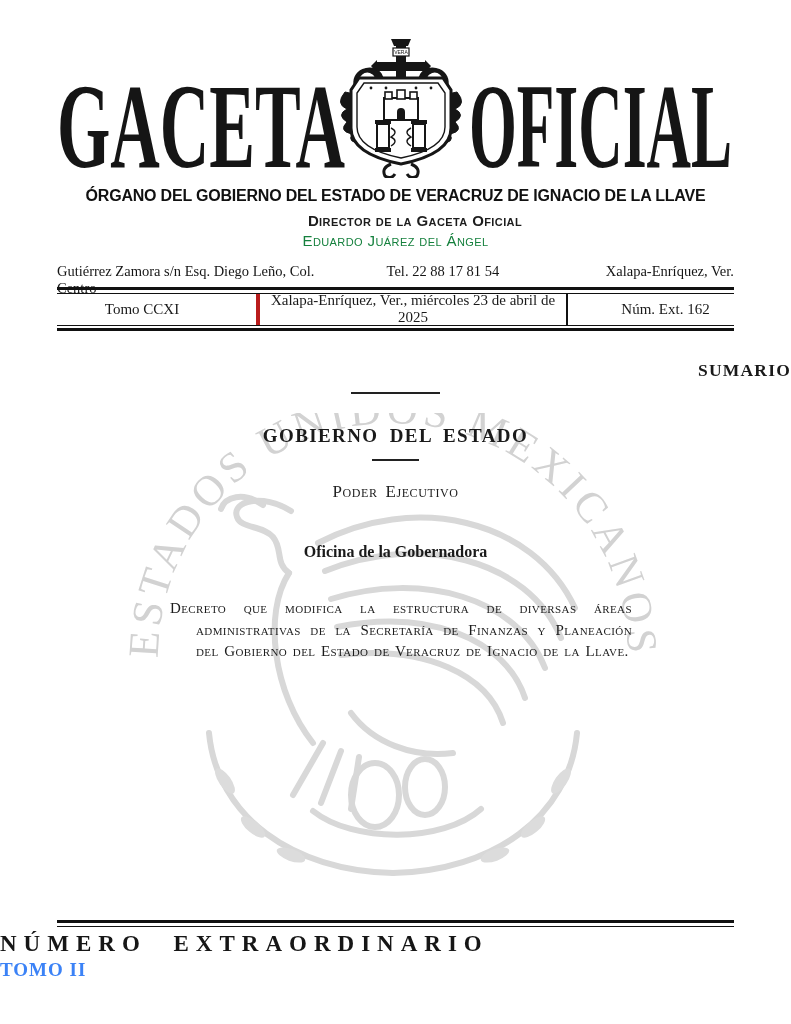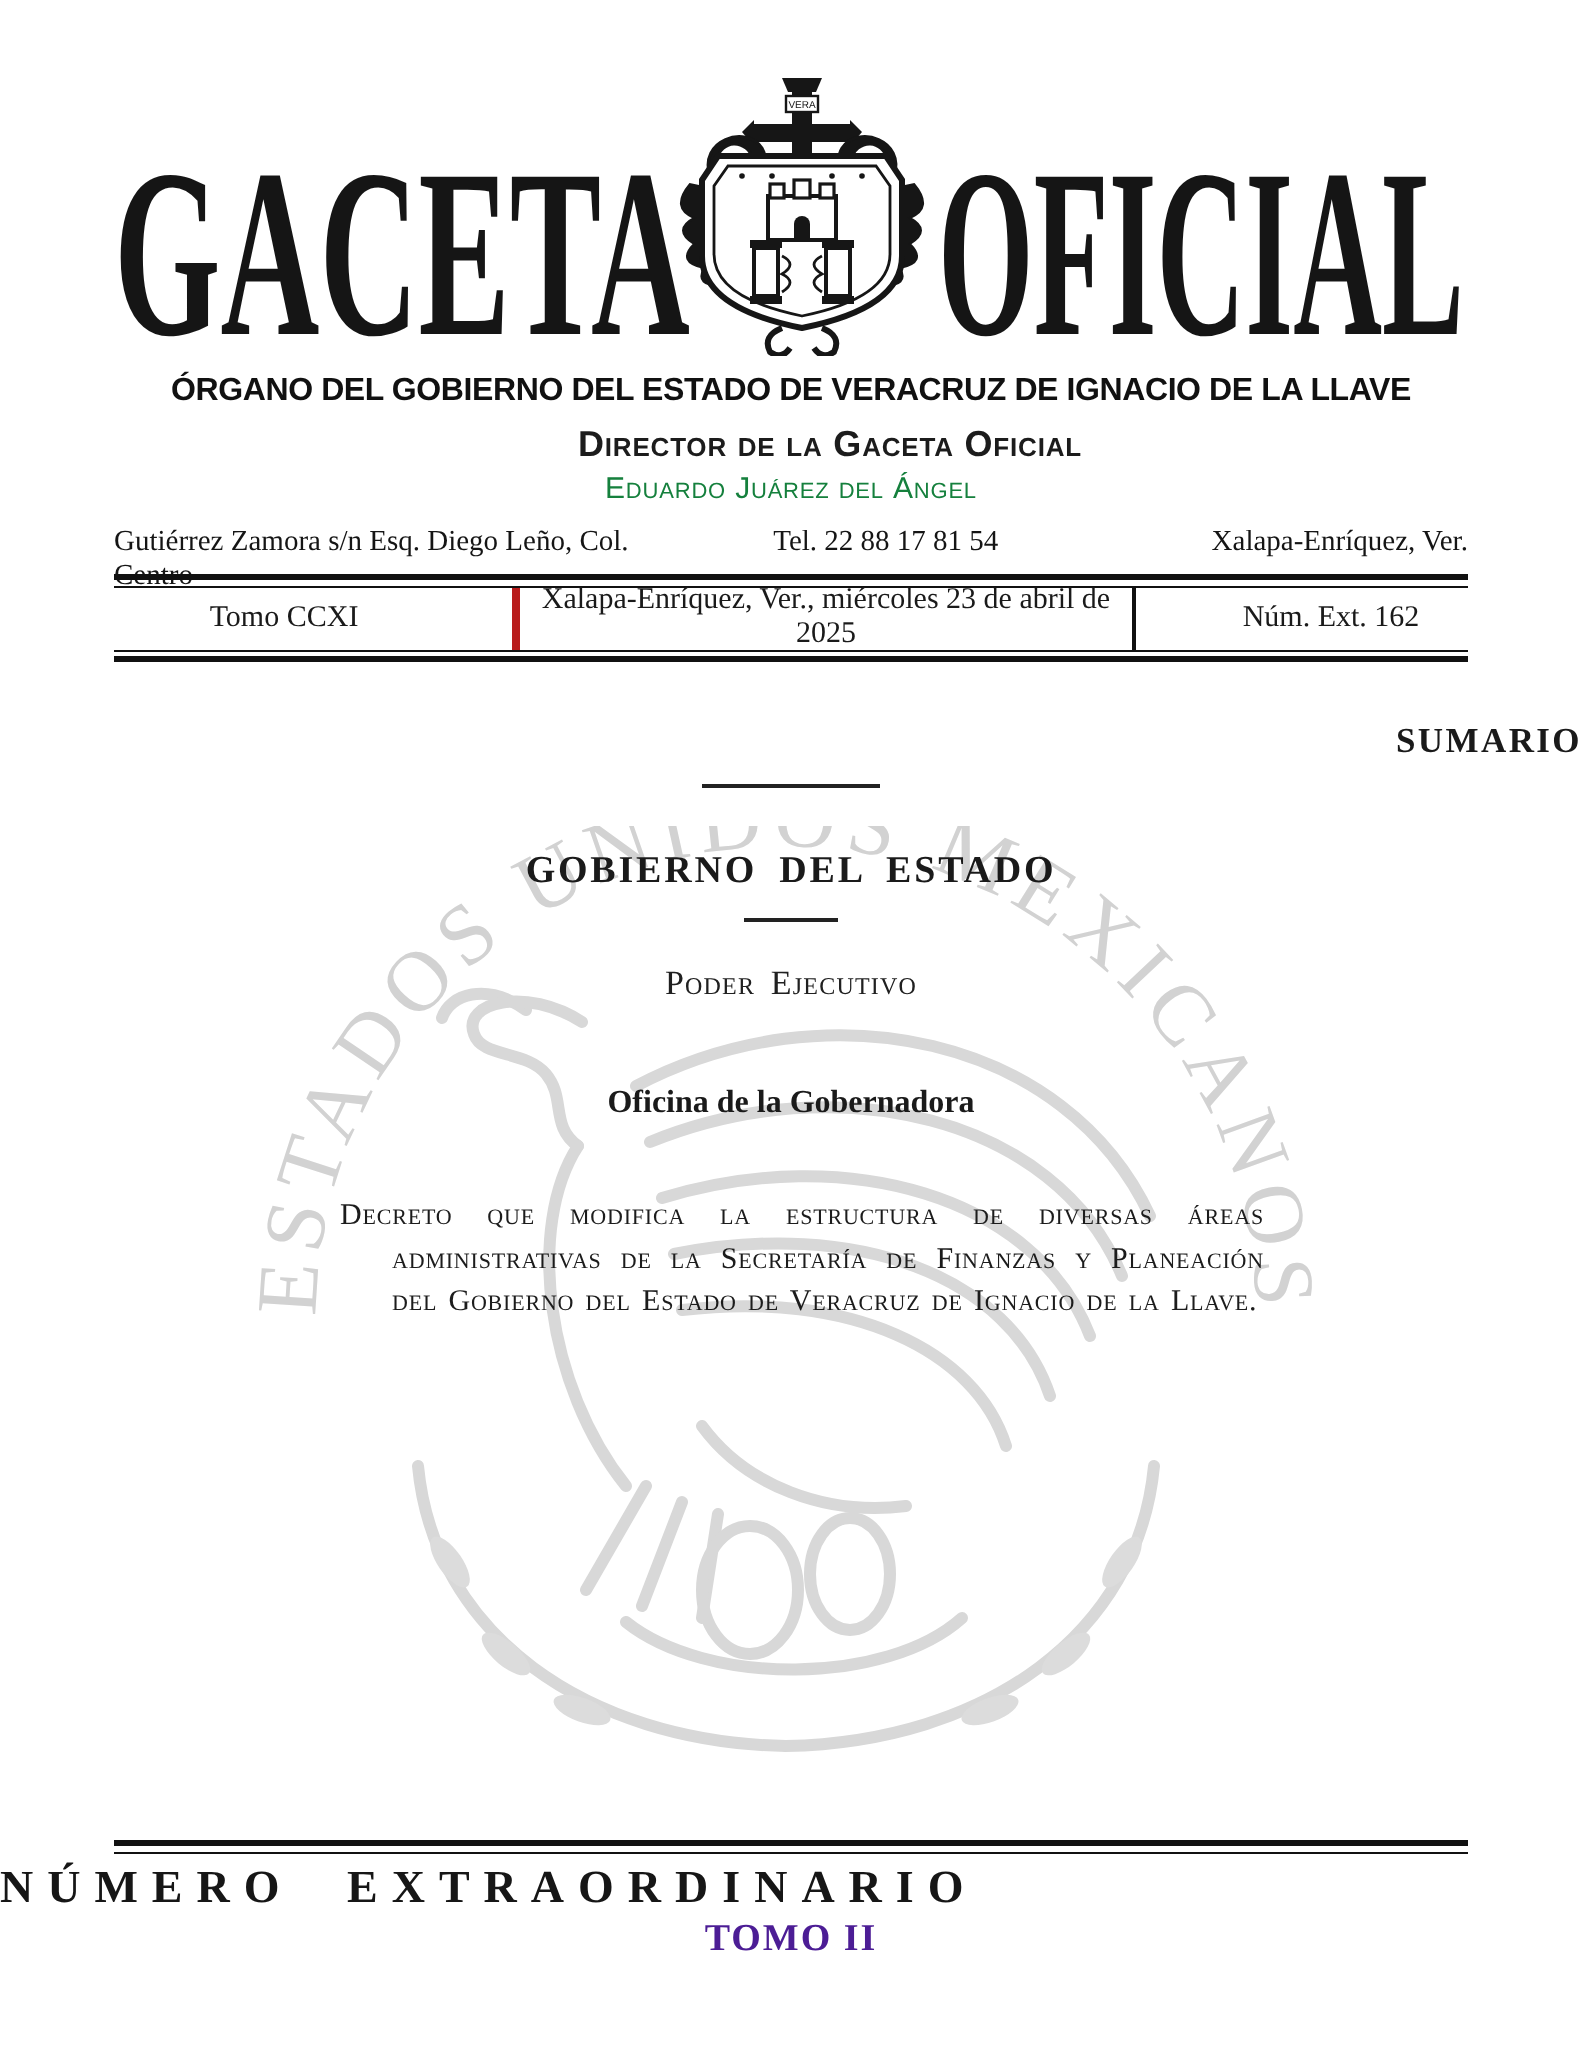--- a/index.html
+++ b/index.html
@@ -14,21 +14,21 @@
     font-family:"Liberation Serif", serif;font-weight:bold;fill:#151515;
   }
   .subtitle{
     top:171px;left:0;right:0;text-align:center;
     font-family:"Liberation Sans", sans-serif;font-weight:bold;
     font-size:16px;letter-spacing:-0.2px;color:#111;margin-top:16px;
   }
   
   .director{top:212px;left:0;right:0;text-align:center;
     font-family:"Liberation Sans", sans-serif;font-variant:small-caps;}
-  .director .role{font-weight:bold;font-size:18px;letter-spacing:0.4px;color:#1c1c1c;padding-left:39px;}
+  .director .role{font-weight:bold;font-size:15px;letter-spacing:0.4px;color:#1c1c1c;padding-left:39px;}
   .director .name{font-size:15px;margin-top:3px;letter-spacing:0.4px;color:#15803d;}
   
   .addr{top:263px;left:57px;width:677px;display:flex;font-size:14.5px;color:#151515;}
   .addr .a1{width:42%;text-align:left;}
   .addr .a2{width:30%;text-align:center;}
   .addr .a3{width:28%;text-align:right;}
   
   .issue{top:287px;left:57px;width:677px;}
   .rule-thick-thin{height:2.5px;border-top:3.5px solid #111;border-bottom:1.2px solid #111;}
   .rule-thin-thick{height:2.5px;border-top:1.2px solid #111;border-bottom:3.5px solid #111;}
@@ -49,22 +49,22 @@
     font-size:17px;letter-spacing:0.6px;word-spacing:3px;color:#202020;}
   .office{top:543px;left:0;right:0;text-align:center;font-weight:bold;font-size:16px;}
   .decree{top:598px;left:170px;width:462px;font-variant:small-caps;font-size:15px;
     line-height:21.5px;text-align:justify;padding-left:26px;text-indent:-26px;
     letter-spacing:0.4px;word-spacing:1.5px;color:#1c1c1c;box-sizing:border-box;}
   .folio{top:698px;left:0;width:559px;text-align:right;font-size:14.5px;color:#1c1c1c;}
   
   .footer-rule{top:920px;left:57px;width:677px;}
   .footer1{top:931px;left:0;right:0;font-weight:bold;
     font-size:23px;letter-spacing:7px;word-spacing:14px;color:#161616;}
-  .footer2{top:959px;left:0;right:0;text-align:center;font-weight:bold;
-    font-size:19px;letter-spacing:1px;color:#4c1d95;}
+  .footer2{top:959px;left:0;right:0;font-weight:bold;
+    font-size:19px;letter-spacing:1px;color:#3b82f6;}
   
   .wm{top:413px;left:113px;z-index:0;}
   .fg{z-index:1;}
   .wm text{font-family:"Liberation Serif", serif;}
 </style>
 </head>
 <body>
 
 <div id="page">
 

